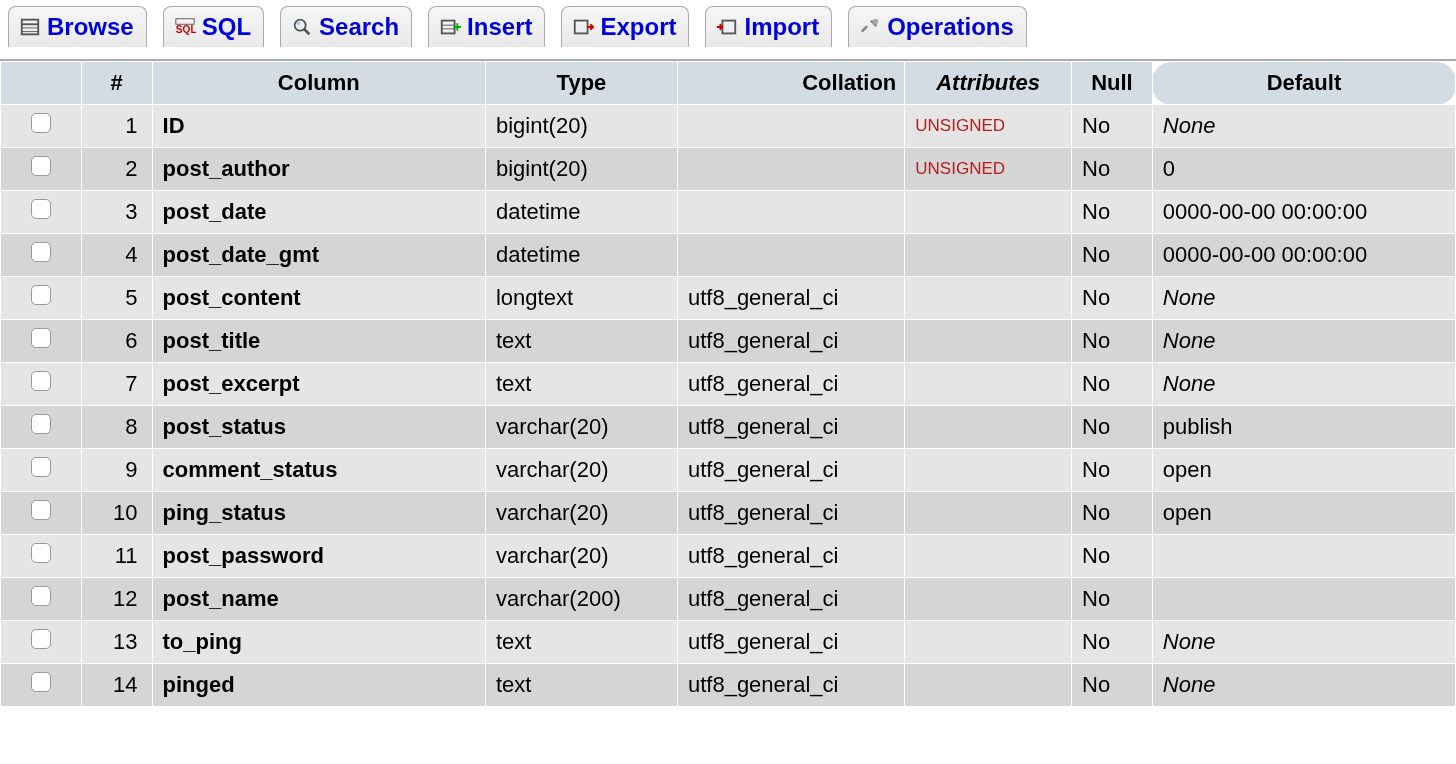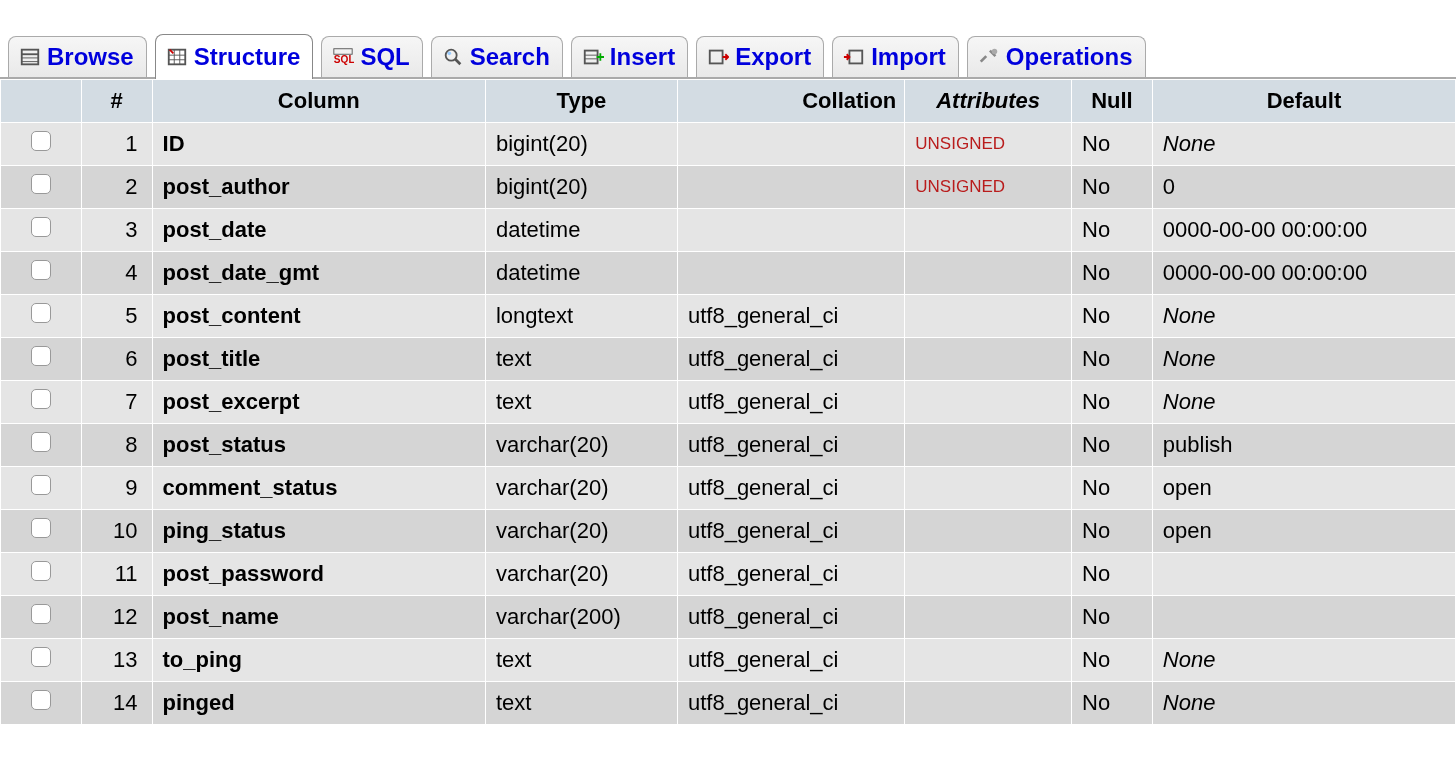--- a/index.html
+++ b/index.html
@@ -4,25 +4,24 @@
 <style>
   * { box-sizing: border-box; margin: 0; padding: 0; }
   body {
     font-family: Helvetica, Arial, sans-serif;
     font-size: 21px;
     background: #fff;
     width: 1456px;
   }
   .tabs {
     display: flex;
-    gap: 8px;
-    padding: 6px 8px 0 8px;
+    gap: 16px;
+    padding: 6px 8px 12px 8px;
     border-bottom: 2px solid #aaa;
     align-items: flex-end;
-    margin-top: 26px;
   }
   .tab {
     display: flex;
     align-items: center;
     gap: 6px;
     padding: 6px 12px 6px 10px;
     border: 1px solid #aaa;
     border-bottom: none;
     border-radius: 8px 8px 0 0;
     background: linear-gradient(#f6f6f6, #e9e9e9);
@@ -72,49 +71,36 @@
     width: 20px; height: 20px;
     border-radius: 5px;
     border: 1px solid #999;
     background: #fff;
     appearance: none;
     display:inline-block;
   }
   
   .w-chk{width:80px;} .w-num{width:70px;} .w-col{width:330px;margin-top:45px;}
   .w-type{width:190px;} .w-coll{width:225px;text-align:right;} .w-attr{width:165px;font-style:italic;}
-  .w-null{width:80px;} .w-def{width:300px;}
+  .w-null{width:80px;} .w-def{width:300px;border-radius:20px;}
 </style>
 </head>
 <body>
 
 <div class="tabs" id="tab-bar">
     <div class="tab">
       <span class="icon">
         <svg viewBox="0 0 24 24" width="22" height="22">
           <rect x="3" y="4" width="18" height="16" fill="none" stroke="#555" stroke-width="2"></rect>
           <line x1="3" y1="9" x2="21" y2="9" stroke="#555" stroke-width="2"></line>
           <line x1="3" y1="13" x2="21" y2="13" stroke="#555" stroke-width="1"></line>
           <line x1="3" y1="17" x2="21" y2="17" stroke="#555" stroke-width="1"></line>
         </svg>
       </span>
       <span>Browse</span>
-    </div>
-    <div class="tab active">
-      <span class="icon">
-        <svg viewBox="0 0 24 24" width="22" height="22">
-          <rect x="3" y="4" width="18" height="16" fill="none" stroke="#555" stroke-width="2"></rect>
-          <line x1="9" y1="4" x2="9" y2="20" stroke="#555" stroke-width="1"></line>
-          <line x1="15" y1="4" x2="15" y2="20" stroke="#555" stroke-width="1"></line>
-          <line x1="3" y1="10" x2="21" y2="10" stroke="#555" stroke-width="1"></line>
-          <line x1="3" y1="15" x2="21" y2="15" stroke="#555" stroke-width="1"></line>
-          <path d="M4 4 L8 8" stroke="#c00" stroke-width="2"></path>
-        </svg>
-      </span>
-      <span>Structure</span>
     </div>
     <div class="tab">
       <span class="icon">
         <svg viewBox="0 0 24 24" width="22" height="22">
           <text x="2" y="18" font-size="11" fill="#c00" font-weight="bold">SQL</text>
           <rect x="2" y="3" width="20" height="6" fill="none" stroke="#555"></rect>
         </svg>
       </span>
       <span>SQL</span>
     </div>

